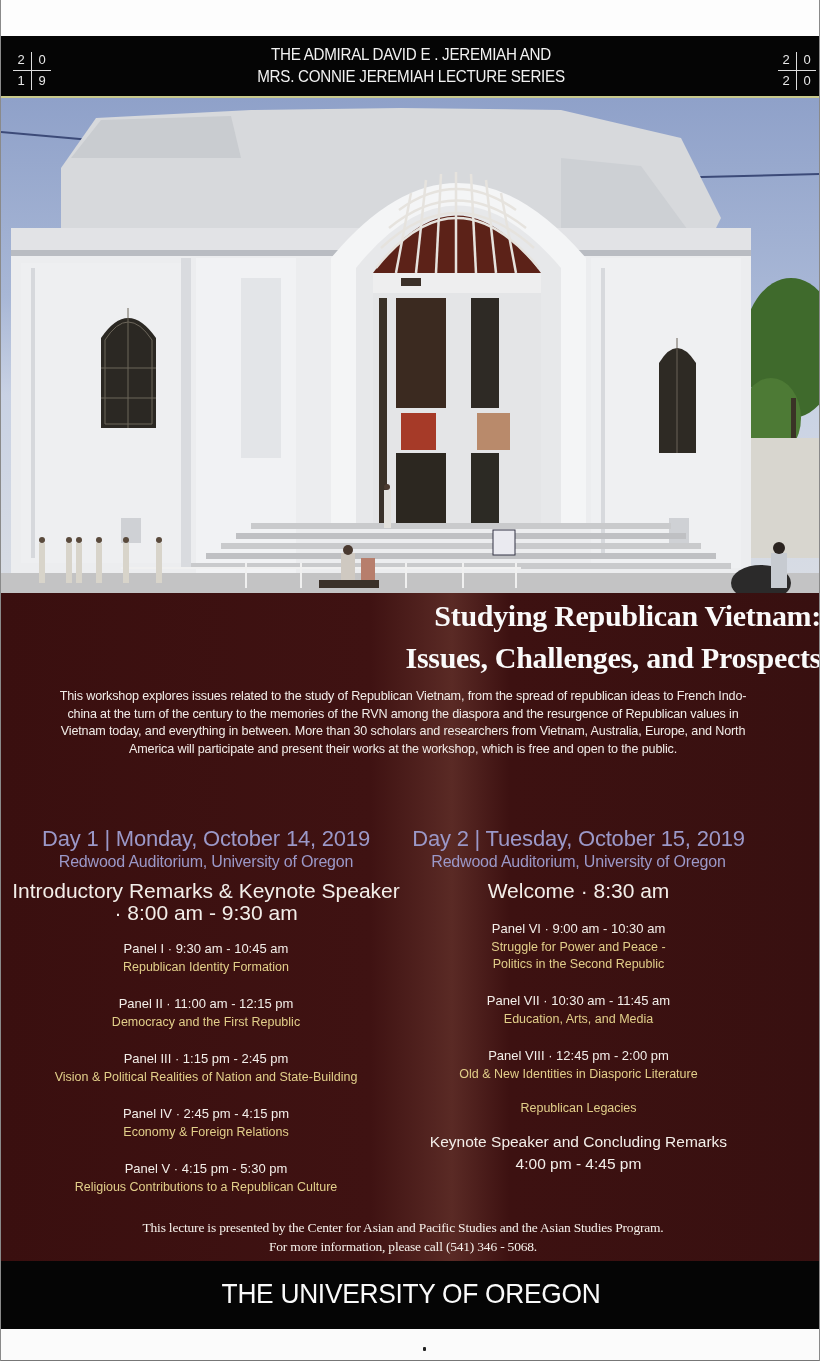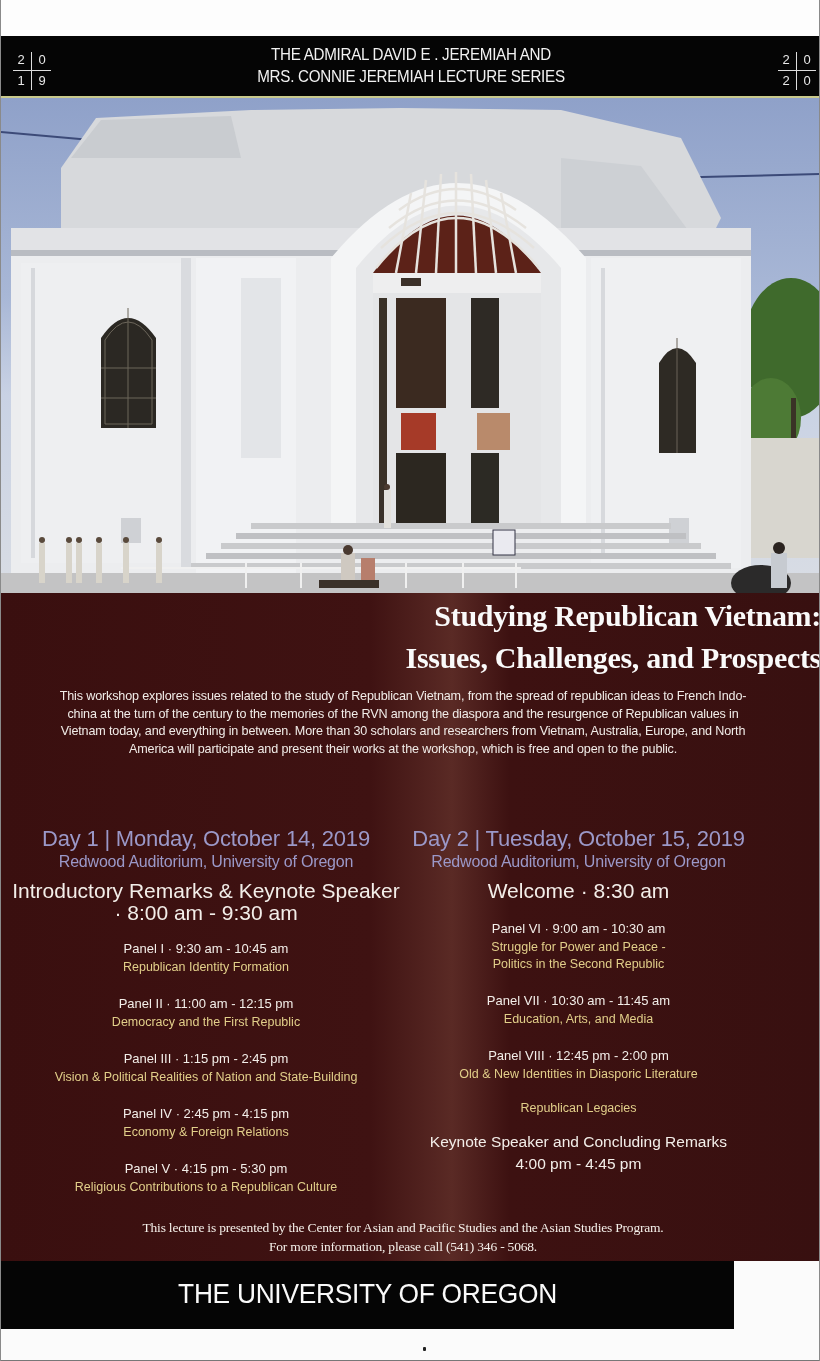--- a/index.html
+++ b/index.html
@@ -60,21 +60,21 @@
   .day-venue { color: #9b98c8; font-size: 16px; line-height: 20px; letter-spacing: -0.2px; }
   .item { color: #f3eee9; }
   .item .time { font-size: 13px; line-height: 21px; }
   .item .topic { color: #e2cf8a; font-size: 12.5px; line-height: 17px; }
   .opening { font-size: 21px; line-height: 22px; color: #f3eee9; }
   .footer-note {
     position: absolute; left: 0; right: 16px; top: 625px; text-align: center; color: #f5f0ea;
     font-family: "Liberation Serif", serif; font-size: 13.5px; line-height: 19px; letter-spacing: -0.2px;
   }
   .bottom-band {
-    position: absolute; left: 0; top: 1261px; width: 733px; height: 68px; background: #050505;
+    position: absolute; left: 0; top: 1261px; width: 820px; height: 68px; background: #050505;
   }
   .uni-name {
     position: absolute; left: 0; right: 0; top: 16px; text-align: center; color: #fafafa;
     font-size: 28px; line-height: 34px; letter-spacing: -0.3px; transform: scaleX(0.94);
   }
   .bottom-white { position: absolute; left: 0; top: 1329px; width: 820px; height: 32px; background: #fbfbfb; border-bottom: 1px solid #777; box-sizing: border-box; }
   .dot { position: absolute; left: 422px; top: 18px; width: 3px; height: 4px; background: #222; border-radius: 1px; }
 </style>
 </head>
 <body>

